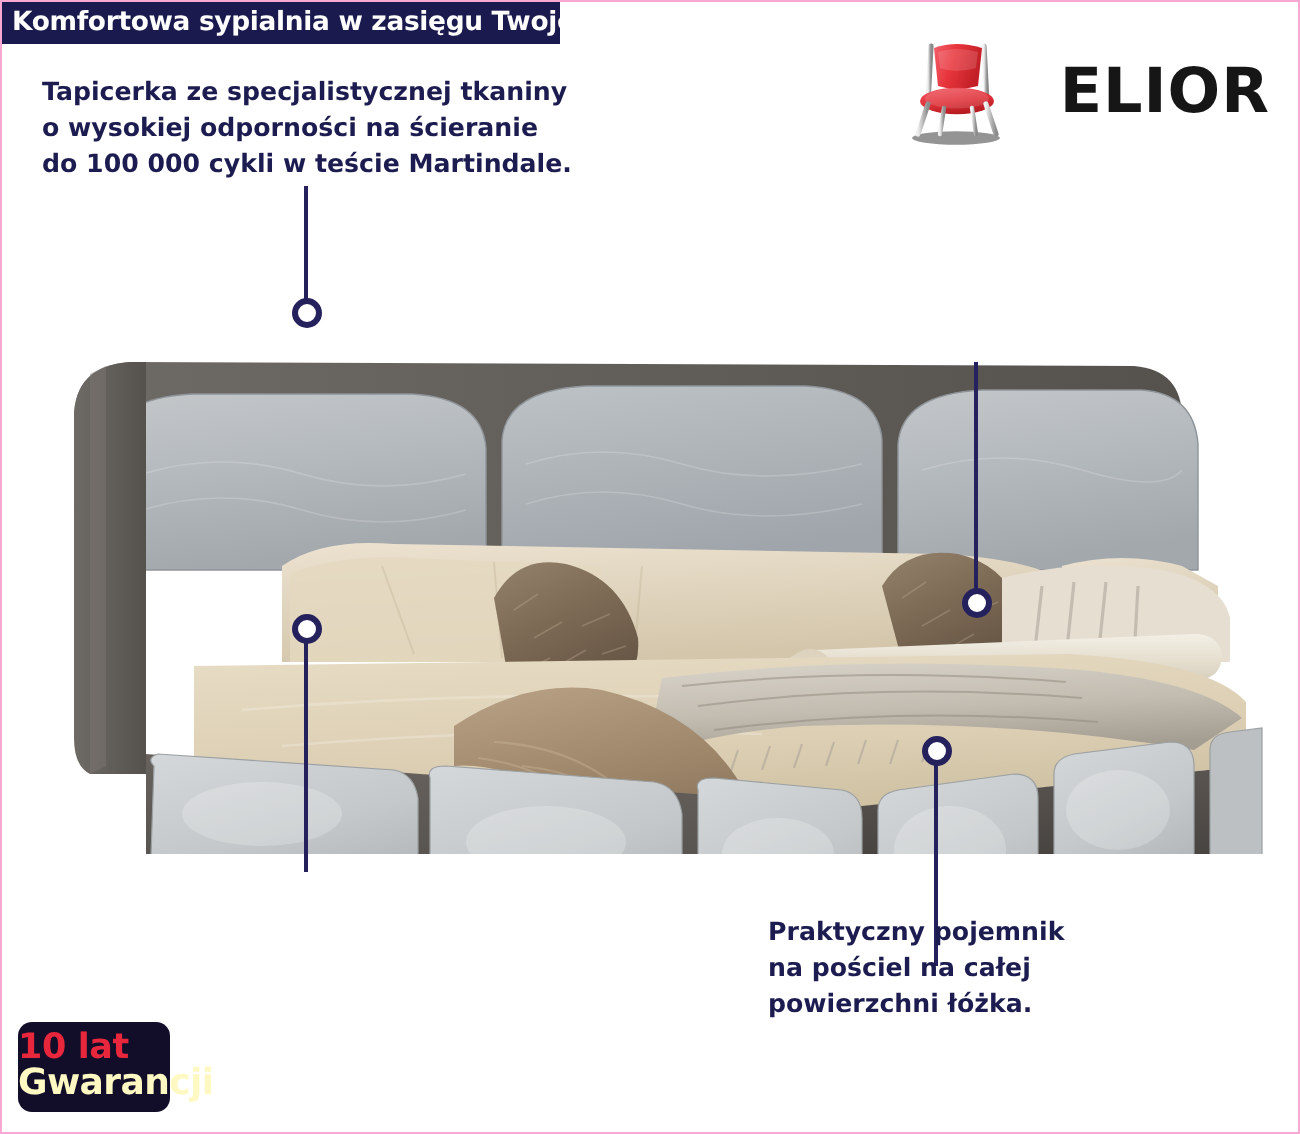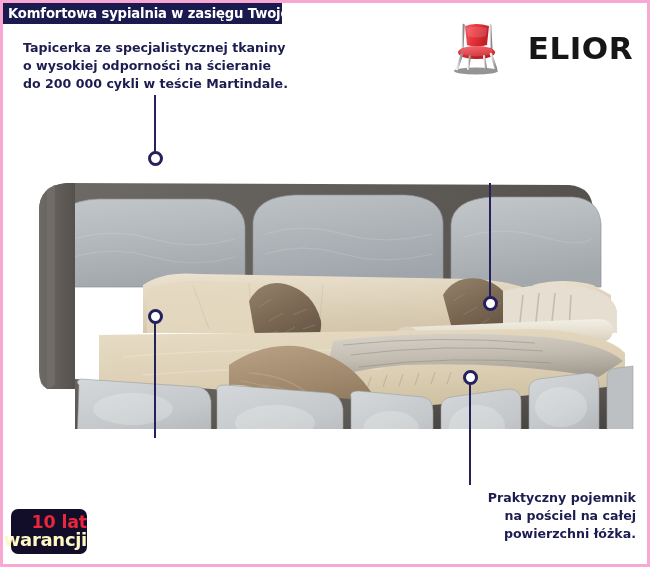--- a/index.html
+++ b/index.html
@@ -10,21 +10,21 @@
     background: #ffffff;
     font-family: "DejaVu Sans", "Liberation Sans", sans-serif;
     overflow: hidden;
   }
 
   #page {
     position: relative;
     width: 650px;
     height: 567px;
     background: #ffffff;
-    border: 3px solid #f9a8d4;
+    border: 1px solid #f9a8d4;
     overflow: hidden;
   }
 
   
   #header-banner {
     position: absolute;
     left: 0; top: 0;
     width: 279px;
     height: 21px;
     background: #1a1a4e;
@@ -67,21 +67,21 @@
     color: #1c1c50;
     font-size: 12.6px;
     font-weight: bold;
     line-height: 1.44;
     z-index: 38;
     white-space: pre-line;
   }
   #callout-fabric   { left: 20px;  top: 36px;  width: 320px; }
   #callout-mattress { left: 357px; top: 101px; width: 290px; }
   #callout-slats    { left: 18px;  top: 432px; width: 330px; }
-  #callout-storage  { left: 383px; top: 486px; width: 250px; text-align: right; }
+  #callout-storage  { left: 383px; top: 456px; width: 250px; }
 
   
   .leader { position: absolute; background: #25215c; z-index: 33; }
   .leader.v { width: 1.6px; }
   .marker {
     position: absolute;
     width: 15px; height: 15px;
     border-radius: 50%;
     background: #ffffff;
     border: 3px solid #25215c;
@@ -90,21 +90,21 @@
 
   
   #warranty-badge {
     position: absolute;
     left: 8px; bottom: 10px;
     width: 76px; height: 45px;
     background: #120d28;
     border-radius: 7px;
     display: flex;
     flex-direction: column;
-    align-items: flex-end;
+    align-items: flex-start;
     justify-content: center;
     z-index: 40;
     padding-top: 1px;
   }
   #warranty-badge .years {
     color: #e8263c;
     font-size: 17.5px;
     font-weight: bold;
     line-height: 1.02;
     letter-spacing: -0.2px;
@@ -375,21 +375,21 @@
         <path d="M45,35 L50,50" stroke="url(#gLeg)" stroke-width="2.6" stroke-linecap="round" fill="none"></path>
         <path d="M24,37 L22,50" stroke="url(#gLeg)" stroke-width="2.2" stroke-linecap="round" fill="none"></path>
         <path d="M38,37 L40,50" stroke="url(#gLeg)" stroke-width="2.2" stroke-linecap="round" fill="none"></path>
       </svg>
     </span>
     <span class="logo-word">ELIOR</span>
   </div>
 
   <div class="callout-text" id="callout-fabric">Tapicerka ze specjalistycznej tkaniny
 o wysokiej odporności na ścieranie
-do 200 000 cykli w teście Martindale.</div>
+do 100 000 cykli w teście Martindale.</div>
 
 
 
   <div class="callout-text" id="callout-storage">Praktyczny pojemnik
 na pościel na całej
 powierzchni łóżka.</div>
 
   <div class="leader v" style="left:151px; top:92px;  height:63px;"></div>
   <div class="leader v" style="left:486px; top:180px; height:120px;"></div>
   <div class="leader v" style="left:151px; top:313px; height:122px;"></div>

